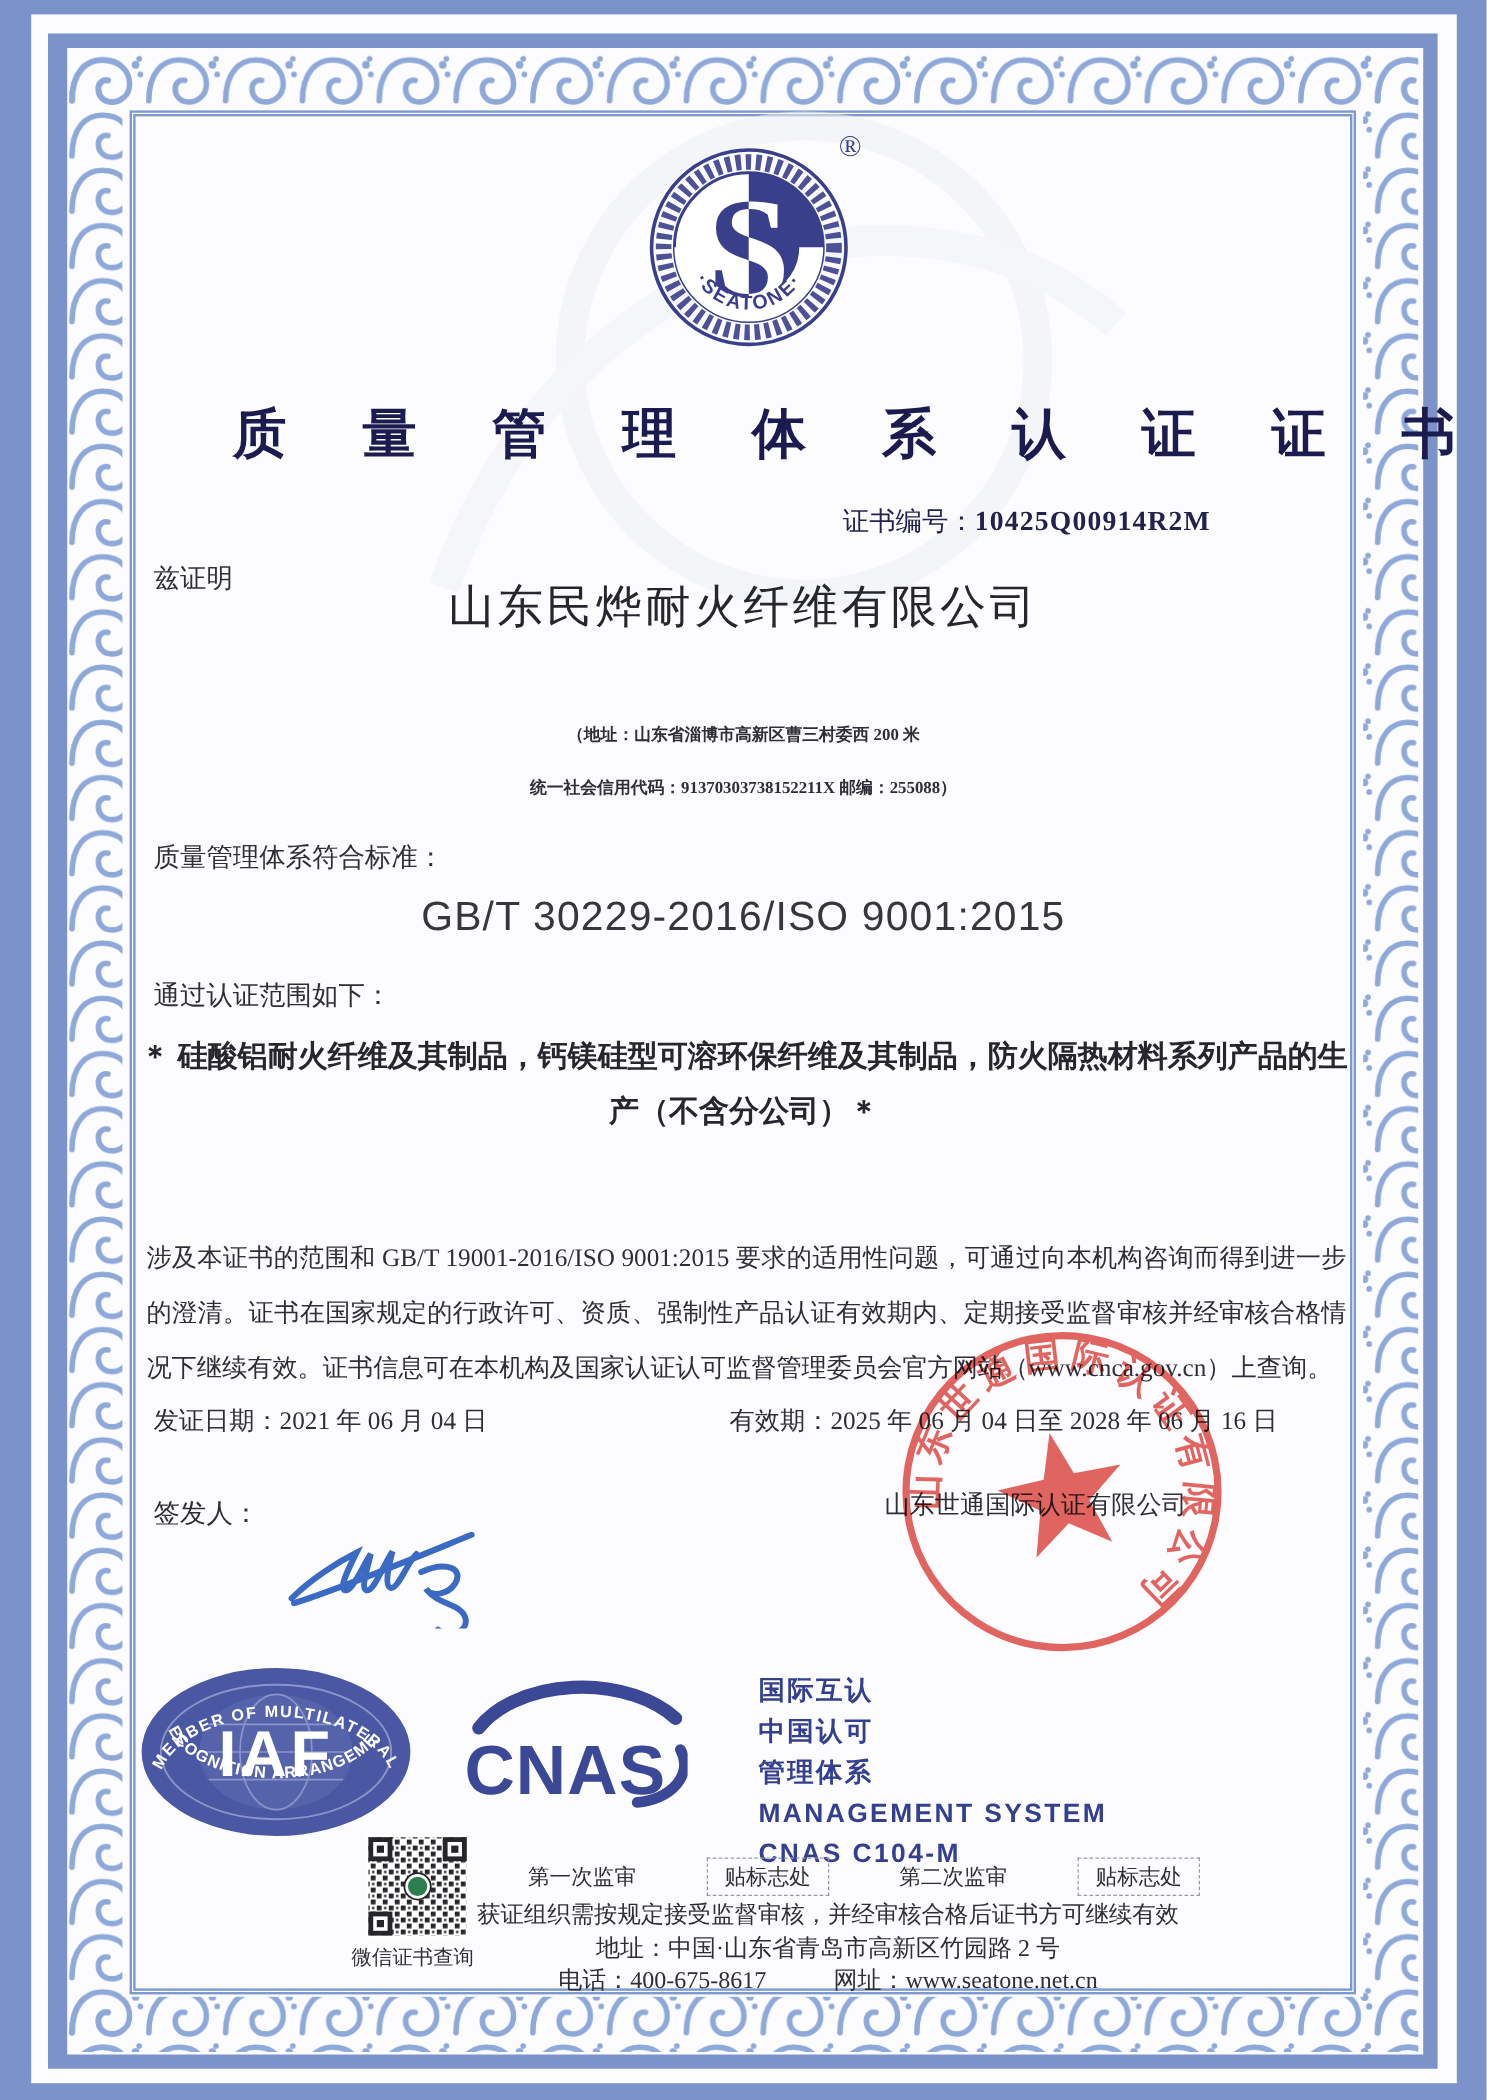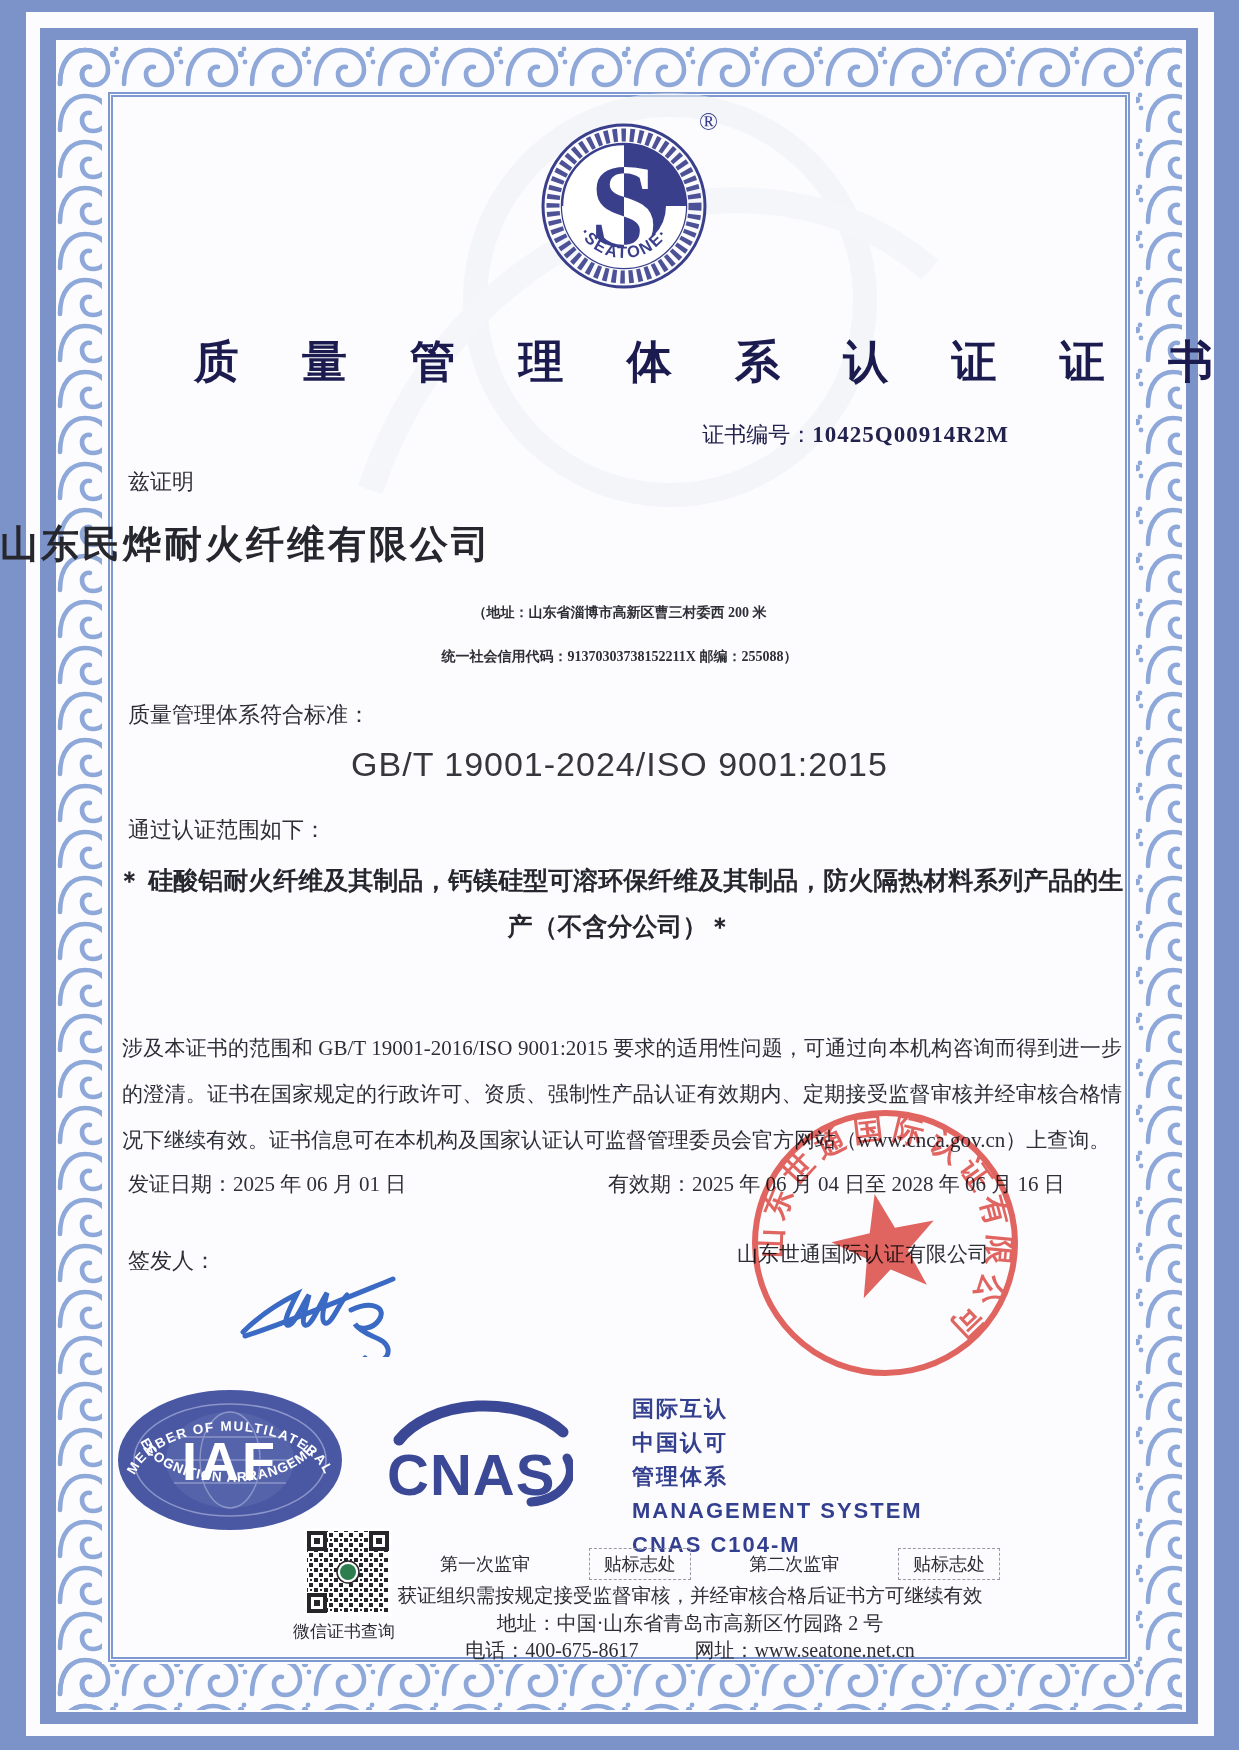--- a/index.html
+++ b/index.html
@@ -17,22 +17,22 @@
            border:12px solid #7b93c9;border-left-width:16px;}
   .f-swirl{position:absolute;left:56px;top:44px;right:57px;bottom:40px;}
   .f-line{position:absolute;left:108px;top:92px;right:109px;bottom:88px;
           border:5px double #7e99cf;}
   
   .title{left:0;right:0;top:332px;text-align:right;font-size:45px;font-weight:bold;
          color:#1b1b4f;letter-spacing:26px;text-indent:26px;}
   .certno{top:420px;right:230px;font-size:22px;color:#22224e;}
   .certno b{font-size:23px;letter-spacing:1px;}
   .lbl{font-size:22px;color:#2e2e36;}
-  .company{left:0;right:0;top:480px;font-size:38px;font-weight:bold;
-           color:#26262e;letter-spacing:3px;margin-top:39px;}
+  .company{left:0;right:0;top:480px;text-align:center;font-size:38px;font-weight:normal;
+           color:#26262e;letter-spacing:3px;}
   .addr{left:0;right:0;text-align:center;font-size:14px;color:#2e2e36;font-weight:bold;}
   .standard{left:0;right:0;top:745px;text-align:center;font-size:34px;color:#36363c;
             font-family:"Liberation Sans","DejaVu Sans",sans-serif;letter-spacing:1px;}
   .scope{left:115px;width:1010px;top:858px;text-align:center;font-size:25px;font-weight:bold;
          color:#26262e;line-height:1.85;}
   .notice{left:122px;width:1000px;top:1026px;font-size:21px;line-height:2.18;
           text-align:justify;color:#2e2e38;}
   .dateline{font-size:21px;color:#2e2e36;}
   .issuer{font-size:21px;color:#2e2e36;}
   .accr-cn div{font-size:22px;font-weight:600;color:#333f8f;line-height:34px;letter-spacing:2px;}
@@ -103,29 +103,29 @@
   <div class="abs certno">
     <span>证书编号：</span><b>10425Q00914R2M</b>
   </div>
 
   <div class="abs lbl" style="left:128px;top:467px">兹证明</div>
   <div class="abs company">山东民烨耐火纤维有限公司</div>
   <div class="abs addr" style="top:604px">（地址：山东省淄博市高新区曹三村委西 200 米</div>
   <div class="abs addr" style="top:648px">统一社会信用代码：91370303738152211X 邮编：255088）</div>
 
   <div class="abs lbl" style="left:128px;top:700px">质量管理体系符合标准：</div>
-  <div class="abs standard">GB/T 19001-2024/ISO 9001:2015</div>
+  <div class="abs standard">GB/T 30229-2016/ISO 9001:2015</div>
 
   <div class="abs lbl" style="left:128px;top:815px">通过认证范围如下：</div>
   <div class="abs scope">＊ 硅酸铝耐火纤维及其制品，钙镁硅型可溶环保纤维及其制品，防火隔热材料系列产品的生产（不含分公司）＊</div>
 
   <div class="abs notice">涉及本证书的范围和 GB/T 19001-2016/ISO 9001:2015 要求的适用性问题，可通过向本机构咨询而得到进一步的澄清。证书在国家规定的行政许可、资质、强制性产品认证有效期内、定期接受监督审核并经审核合格情况下继续有效。证书信息可在本机构及国家认证认可监督管理委员会官方网站（www.cnca.gov.cn）上查询。</div>
 
   <div class="abs dateline" style="left:128px;top:1170px">
-    <span>发证日期：</span><span>2025 年 06 月 01 日</span>
+    <span>发证日期：</span><span>2021 年 06 月 04 日</span>
   </div>
   <div class="abs dateline" style="left:608px;top:1170px">
     <span>有效期：</span><span>2025 年 06 月 04 日至 2028 年 06 月 16 日</span>
   </div>
 
   <div class="abs lbl" style="left:128px;top:1246px">签发人：</div>
   <div class="abs issuer" style="left:737px;top:1240px">山东世通国际认证有限公司</div>
 
   <svg class="abs sig" style="left:235px;top:1252px" width="210" height="105" viewBox="0 0 210 105">
     <g fill="none" stroke="#3a6bc5" stroke-width="5" stroke-linecap="round">

